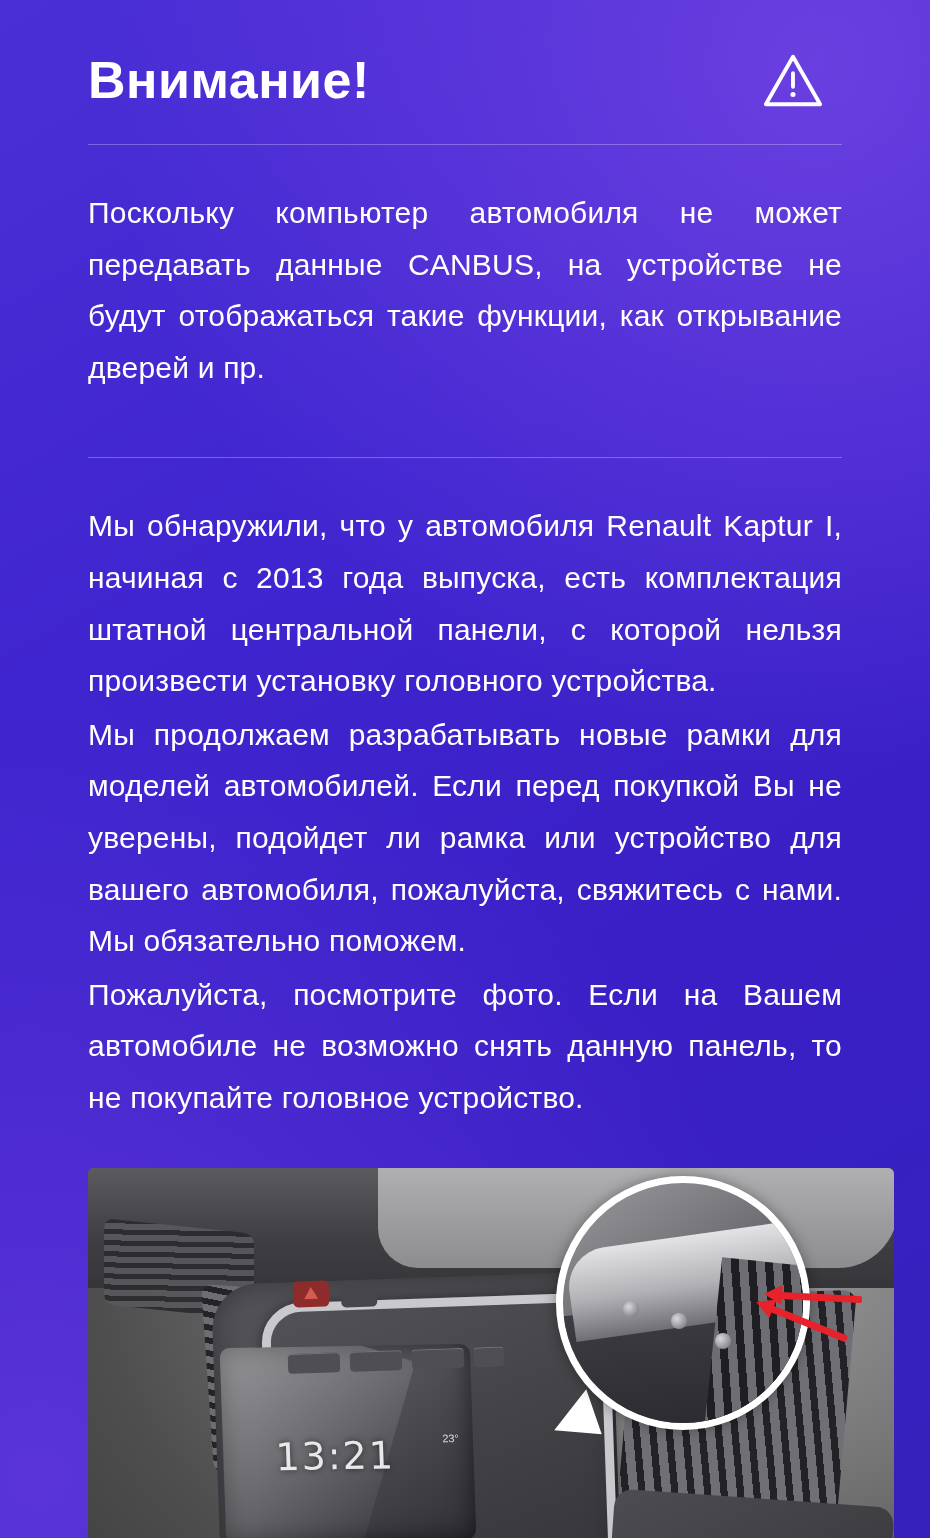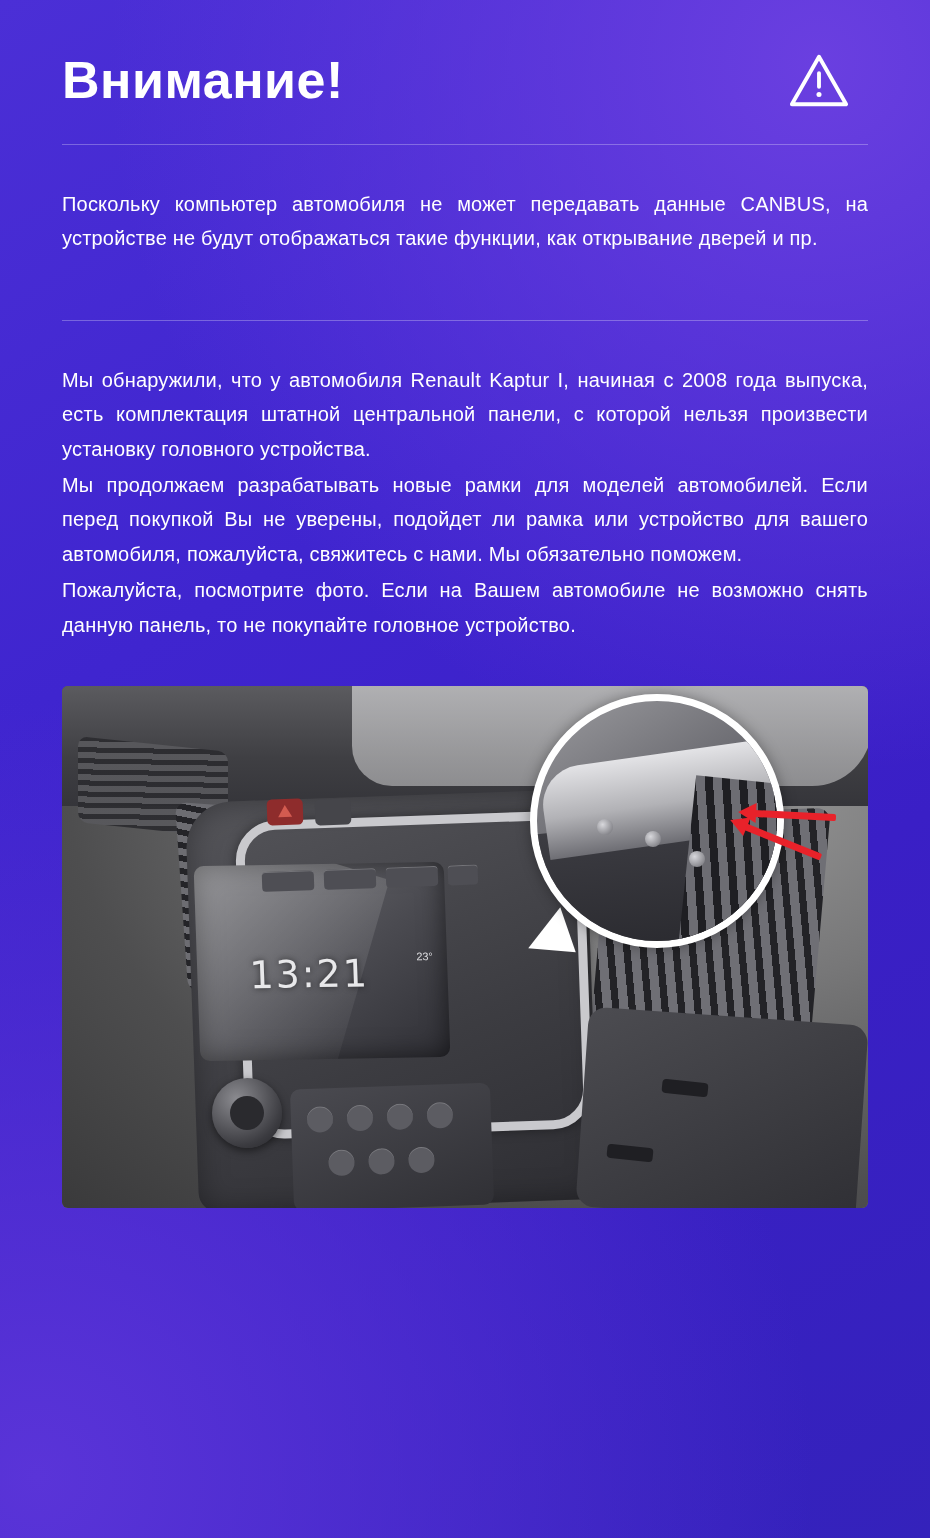--- a/index.html
+++ b/index.html
@@ -15,21 +15,21 @@
   }
   .page {
     position: relative;
     width: 930px;
     height: 1538px;
     background:
       radial-gradient(circle at 88% 4%, #6a3fe0 0%, rgba(106,63,224,0) 42%),
       radial-gradient(circle at 4% 96%, #5a34d8 0%, rgba(90,52,216,0) 45%),
       linear-gradient(150deg, #4b2fd6 0%, #3f25cf 35%, #3a1fc6 65%, #3422bb 100%);
     box-sizing: border-box;
-    padding: 0 62px;
+    padding: 0 88px;
   }
   .header {
     display: flex;
     align-items: center;
     justify-content: space-between;
     padding-top: 50px;
     padding-bottom: 10px;
   }
   .title {
     font-size: 52px;
@@ -45,21 +45,21 @@
     flex: 0 0 auto;
     margin-right: 18px;
   }
   .divider {
     height: 1px;
     background: rgba(255,255,255,0.28);
     margin: 22px 0 0 0;
   }
   .block {
     color: #ffffff;
-    font-size: 20px;
+    font-size: 30px;
     line-height: 1.72;
     text-align: justify;
     letter-spacing: 0.2px;
   }
   .block.first {
     padding-top: 42px;
     padding-bottom: 42px;
   }
   .block p {
     margin: 0;
@@ -349,21 +349,21 @@
 
   <div class="divider"></div>
 
   <div class="block first">
     <p>Поскольку компьютер автомобиля не может передавать данные CANBUS, на устройстве не будут отображаться такие функции, как открывание дверей и пр.</p>
   </div>
 
   <div class="divider"></div>
 
   <div class="block second">
-    <p>Мы обнаружили, что у автомобиля Renault Kaptur I, начиная с 2008 года выпуска, есть комплектация штатной центральной панели, с которой нельзя произвести установку головного устройства.</p>
+    <p>Мы обнаружили, что у автомобиля Renault Kaptur I, начиная с 2013 года выпуска, есть комплектация штатной центральной панели, с которой нельзя произвести установку головного устройства.</p>
     <p>Мы продолжаем разрабатывать новые рамки для моделей автомобилей. Если перед покупкой Вы не уверены, подойдет ли рамка или устройство для вашего автомобиля, пожалуйста, свяжитесь с нами. Мы обязательно поможем.</p>
     <p>Пожалуйста, посмотрите  фото. Если на Вашем  автомобиле не возможно снять данную панель, то не покупайте головное устройство.</p>
   </div>
 
   <div class="photo-wrap">
     <div class="photo"></div>
     <div class="ph-dash-top"></div>
     <div class="ph-windshield"></div>
     <div class="ph-left-vent"></div>
     <div class="ph-side-vent"></div>

